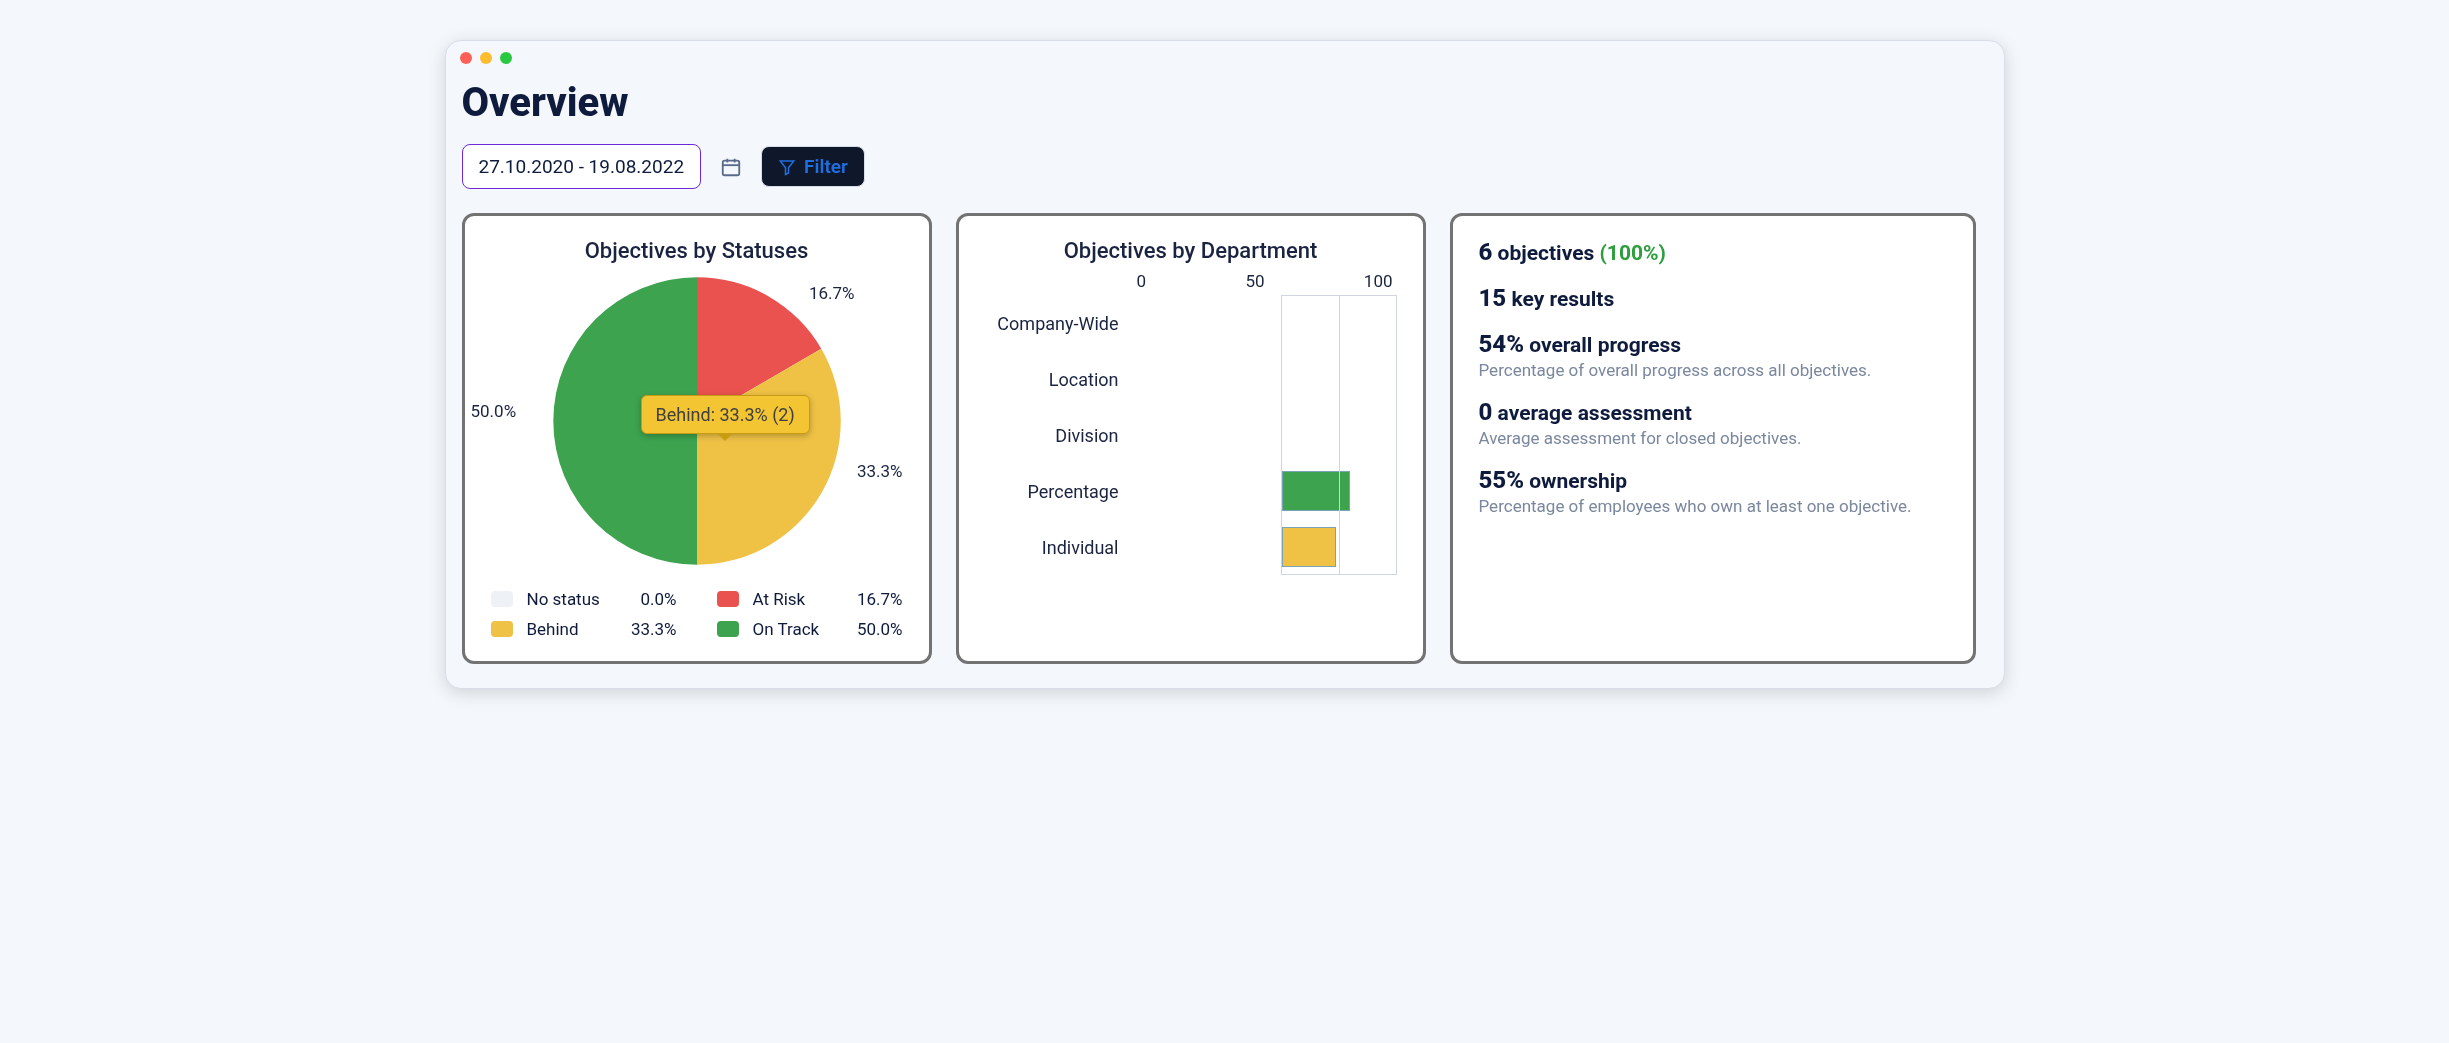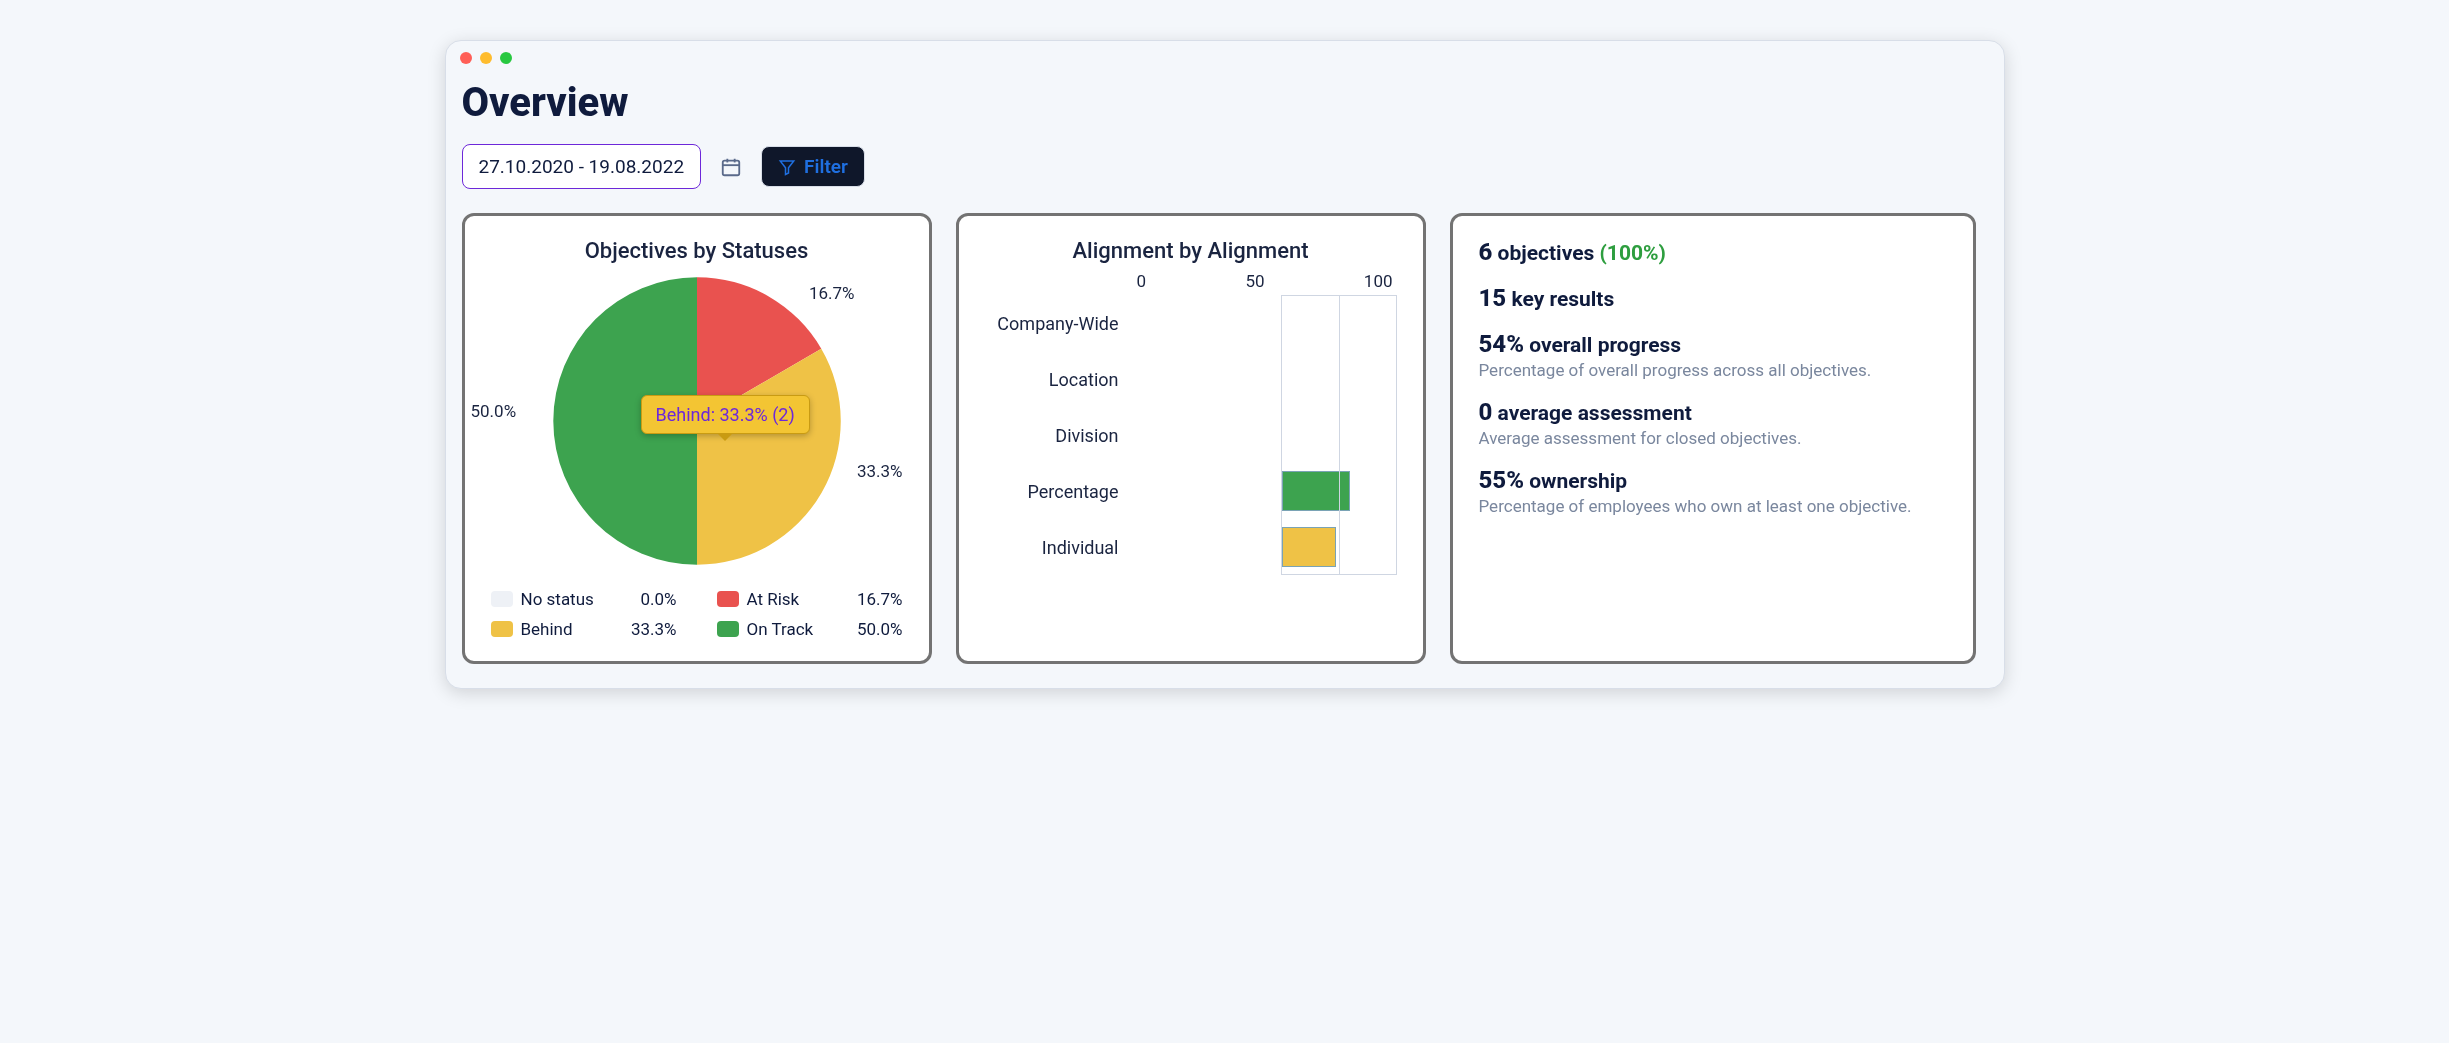--- a/index.html
+++ b/index.html
@@ -37,30 +37,30 @@
     background:#fff; border:3px solid #737373; border-radius:12px;
     padding:22px 26px; flex:1; min-width:0;
   }
   .card-title { font-size:22px; font-weight:500; color:#1a2440; text-align:center; margin:0 0 8px 0; }
   
   .pie-wrap { position:relative; display:flex; flex-direction:column; align-items:center; }
   .pie-svg { width:300px; height:300px; }
   .pie-label { position:absolute; font-size:17px; color:#1a2440; }
   .tooltip {
     position:absolute; background:#f3c533; border:1px solid #c99b12;
-    border-radius:6px; padding:8px 14px; font-size:18px; color:#6d28d9;
+    border-radius:6px; padding:8px 14px; font-size:18px; color:#404040;
     box-shadow:0 2px 6px rgba(0,0,0,.25);
   }
   .tooltip::after {
     content:""; position:absolute; bottom:-8px; left:50%; transform:translateX(-50%);
     width:0;height:0;border-left:8px solid transparent;border-right:8px solid transparent;
     border-top:8px solid #c99b12;
   }
   .legend { display:grid; grid-template-columns:1fr 1fr; gap:10px 40px; margin-top:18px; font-size:17px; }
-  .legend-item { display:flex; align-items:center; gap:8px; }
+  .legend-item { display:flex; align-items:center; gap:14px; }
   .swatch { width:22px; height:16px; border-radius:4px; }
   .legend-pct { margin-left:auto; }
   
   .bar-chart { margin-top:6px; }
   .bar-axis { display:flex; justify-content:space-between; margin-left:148px; font-size:17px; color:#1a2440; padding:0 4px 4px 4px; }
   .bar-grid { border:1px solid #cfd6e2; border-left:none; margin-left:148px; }
   .bar-row { display:flex; align-items:center; height:56px; }
   .bar-row + .bar-row .bar-cell { border-top:1px solid #cfd6e2; }
   .bar-cat { width:148px; text-align:right; padding-right:14px; font-size:18px; color:#1a2440; }
   .bar-cell { flex:1; height:100%; border-left:1px solid #cfd6e2; position:relative; display:flex; align-items:center; }
@@ -142,21 +142,21 @@
           </div>
           <div class="legend-item">
             <span class="swatch" style="background:#3da34f"></span>
             <span>On Track</span>
             <span class="legend-pct">50.0%</span>
           </div>
         </div>
       </div>
 
       <div class="card" style="flex:0 0 470px;">
-        <p class="card-title">Alignment by Alignment</p>
+        <p class="card-title">Objectives by Department</p>
         <div class="bar-chart">
           <div class="bar-axis">
             <span>0</span>
             <span>50</span>
             <span>100</span>
           </div>
           <div>
             <div class="bar-row">
               <div class="bar-cat">Company-Wide</div>
               <div class="bar-cell bar-grid" style="border-bottom:none;">

